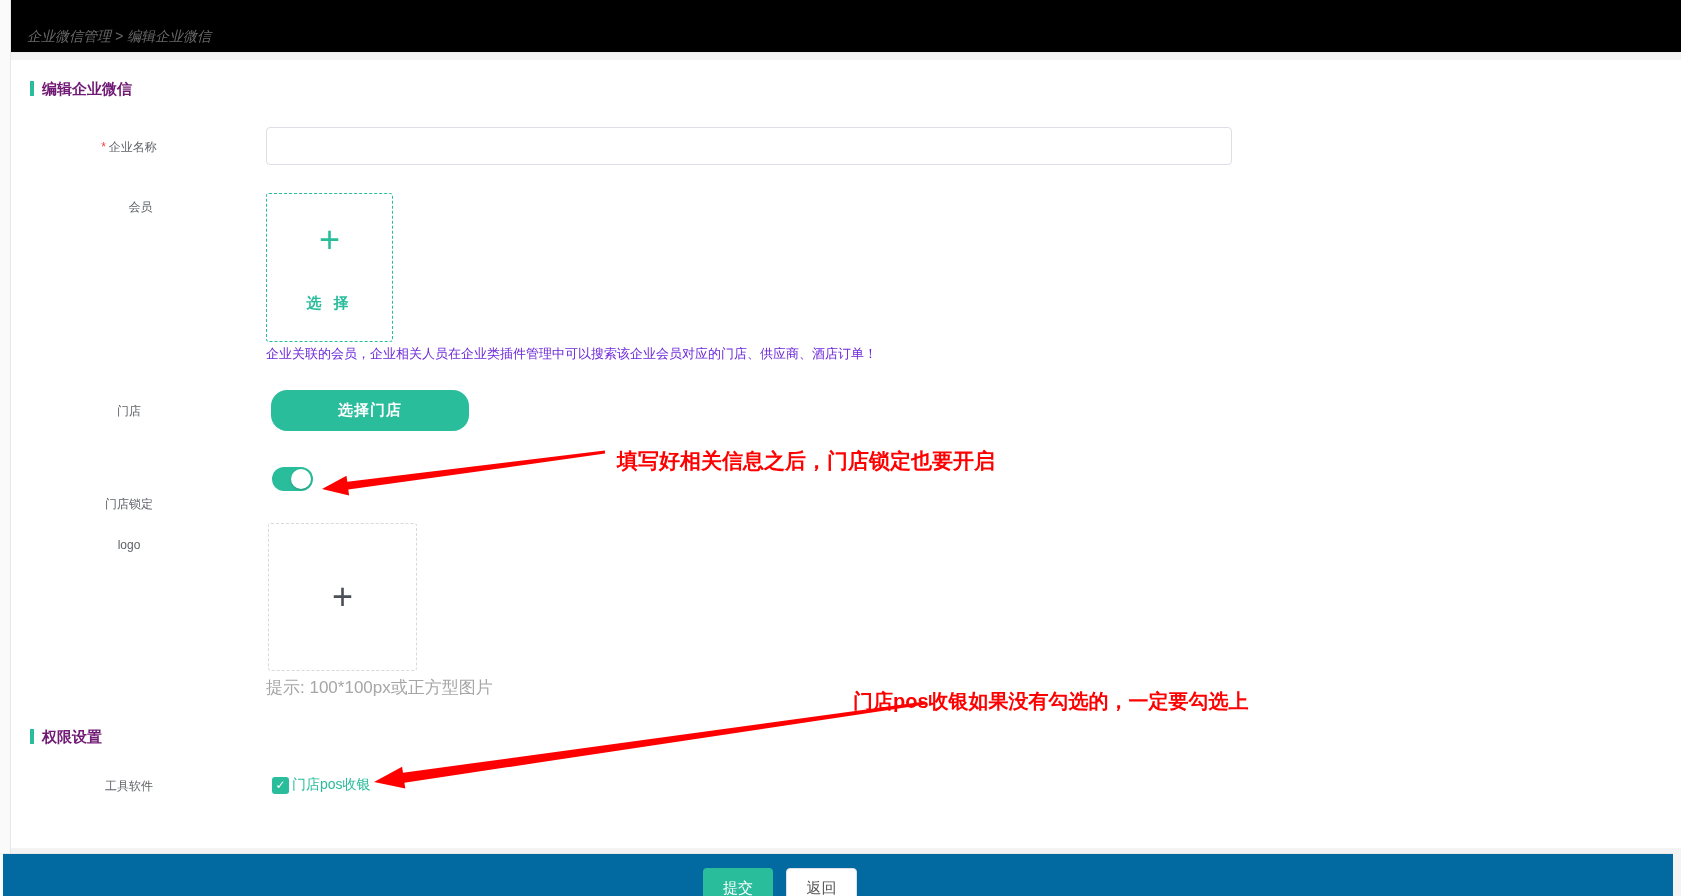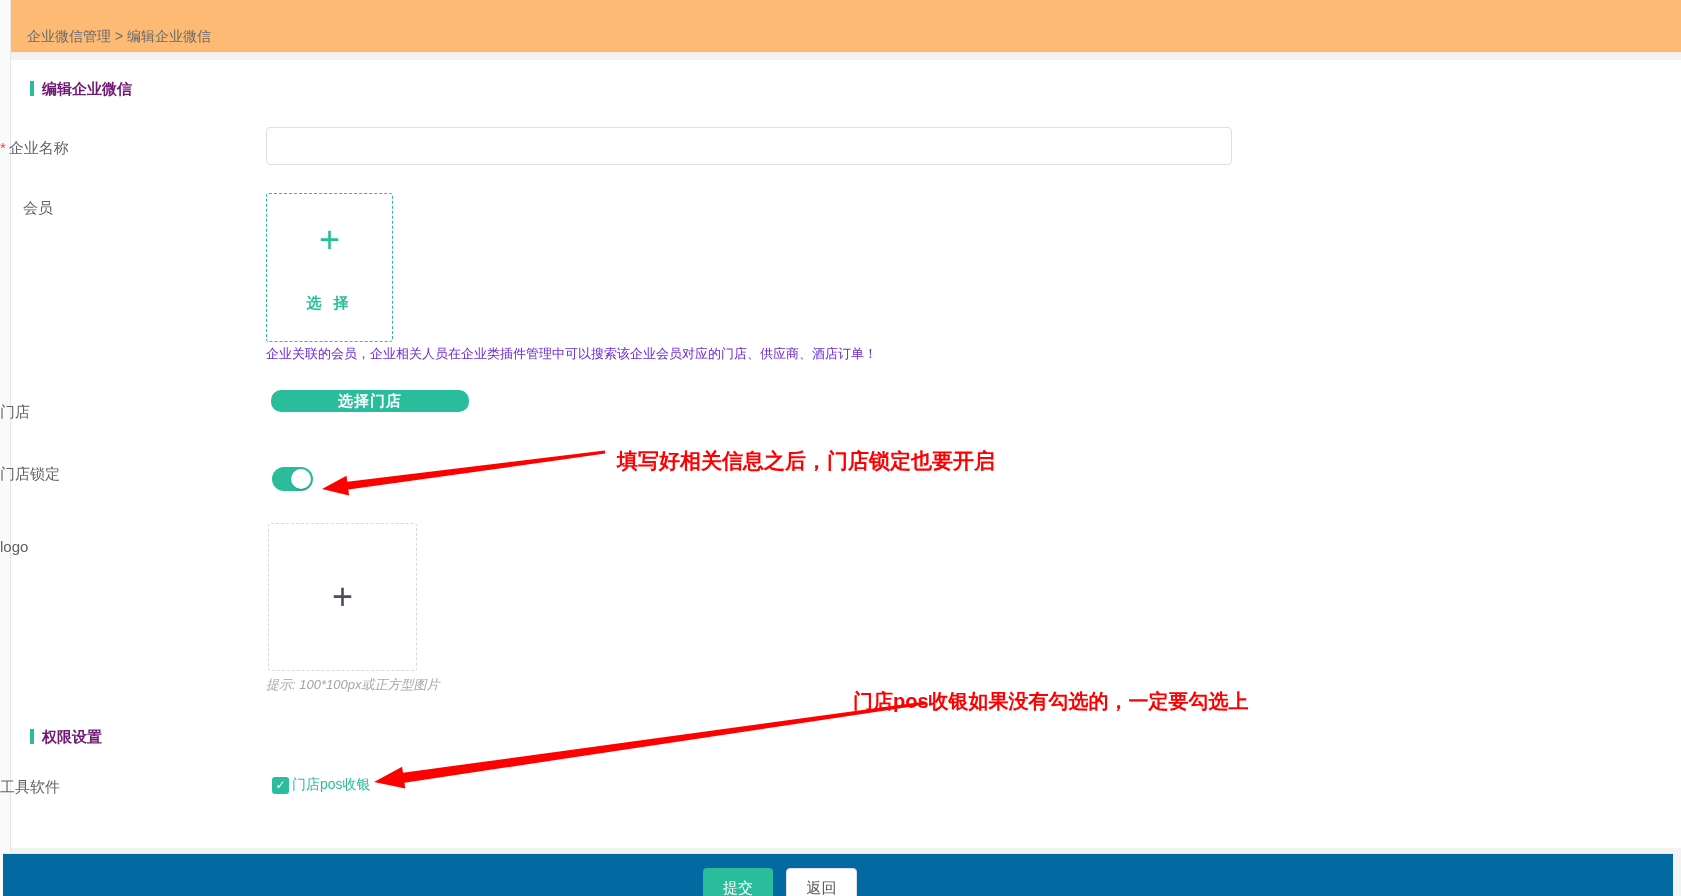--- a/index.html
+++ b/index.html
@@ -4,51 +4,51 @@
 <style>
   * { margin:0; padding:0; box-sizing:border-box; }
   html,body { background:#f3f3f3; }
   body { font-family:"Liberation Sans","DejaVu Sans",sans-serif; }
   #page { position:relative; width:1681px; height:896px; background:#f3f3f3; overflow:hidden; }
 
   .left-rail { position:absolute; left:0; top:0; width:11px; height:896px;
                background:#fafafa; border-right:1px solid #e6e6e6; }
 
   .breadcrumb-bar { position:absolute; left:11px; top:0; width:1670px; height:53px;
-                    background:#fdba74; border-bottom:1px solid #ececec; }
+                    background:#000000; border-bottom:1px solid #ececec;font-style:italic; }
   .breadcrumb { position:absolute; left:16px; top:28px; font-size:14px; color:#696969; }
 
   .card { position:absolute; left:11px; top:60px; width:1670px; height:788px; background:#ffffff; }
 
   .section-title { position:absolute; left:30px; font-size:15px; font-weight:bold; color:#701a75; }
   .section-bar { display:inline-block; width:4px; height:15px; background:var(--accent);
                  margin-right:8px; vertical-align:-2px; }
 
-  .label { position:absolute; left:0; width:258px; text-align:left; font-size:15px; color:#5f6368; }
+  .label { position:absolute; left:0; width:258px; text-align:center; font-size:12px; color:#5f6368; }
   .req { color:#f53f3f; margin-right:3px; }
 
   .text-input { position:absolute; left:266px; top:127px; width:966px; height:38px;
                 border:1px solid #dcdfe6; border-radius:4px; background:#fff;
                 font-size:14px; color:#333; padding:0 10px; outline:none; }
 
   .upload-box { position:absolute; display:flex; flex-direction:column; align-items:center;
                 justify-content:center; background:#fff; border-radius:3px; cursor:pointer; }
   .upload-member { left:266px; top:193px; width:127px; height:149px;
                    border:1px dashed var(--accent); }
   .upload-logo { left:268px; top:523px; width:149px; height:148px;
                  border:1px dashed #d9d9dd; }
   .plus-teal { color:var(--accent); font-size:36px; font-weight:300; line-height:36px; }
   .plus-gray { color:#4a4f58; font-size:36px; font-weight:300; line-height:36px; }
   .choose-text { color:var(--accent); font-size:15px; font-weight:bold; margin-top:36px; letter-spacing:4px; }
 
   .help-text { position:absolute; left:266px; top:345px; font-size:13px; color:#6d28d9; }
-  .hint-text { position:absolute; left:266px; top:676px; font-size:13px; color:#a6a6a6;font-style:italic; }
+  .hint-text { position:absolute; left:266px; top:676px; font-size:17px; color:#a6a6a6; }
 
-  .btn-store { position:absolute; left:271px; top:390px; width:198px; height:22px;
-               background:var(--accent); color:#fff; border:none; border-radius:10px;
+  .btn-store { position:absolute; left:271px; top:390px; width:198px; height:41px;
+               background:var(--accent); color:#fff; border:none; border-radius:16px;
                font-size:15px; font-weight:bold; letter-spacing:1px; cursor:pointer; }
 
   .toggle { position:absolute; left:272px; top:467px; width:41px; height:24px;
             background:var(--accent); border-radius:12px; cursor:pointer; }
   .toggle .knob { position:absolute; right:2px; top:2px; width:20px; height:20px;
                   background:#fff; border-radius:50%; box-shadow:0 1px 2px rgba(0,0,0,.2); }
 
   .checkbox-row { position:absolute; left:272px; top:776px; display:flex; align-items:center; cursor:pointer; }
   .checkbox { width:17px; height:17px; background:var(--accent); border-radius:3px;
               display:flex; align-items:center; justify-content:center;
@@ -96,21 +96,21 @@
   <div class="label" style="top:199px;padding-left:23px;">会员</div>
   <div class="upload-box upload-member">
     <div class="plus-teal">+</div>
     <div class="choose-text">选 择</div>
   </div>
   <div class="help-text">企业关联的会员，企业相关人员在企业类插件管理中可以搜索该企业会员对应的门店、供应商、酒店订单！</div>
 
   <div class="label" style="top:403px;">门店</div>
   <button class="btn-store">选择门店</button>
 
-  <div class="label" style="top:465px;">门店锁定</div>
+  <div class="label" style="top:496px;">门店锁定</div>
   <div class="toggle">
     <div class="knob"></div>
   </div>
 
   <div class="label" style="top:538px;">logo</div>
   <div class="upload-box upload-logo">
     <div class="plus-gray">+</div>
   </div>
   <div class="hint-text">提示: 100*100px或正方型图片</div>
 

